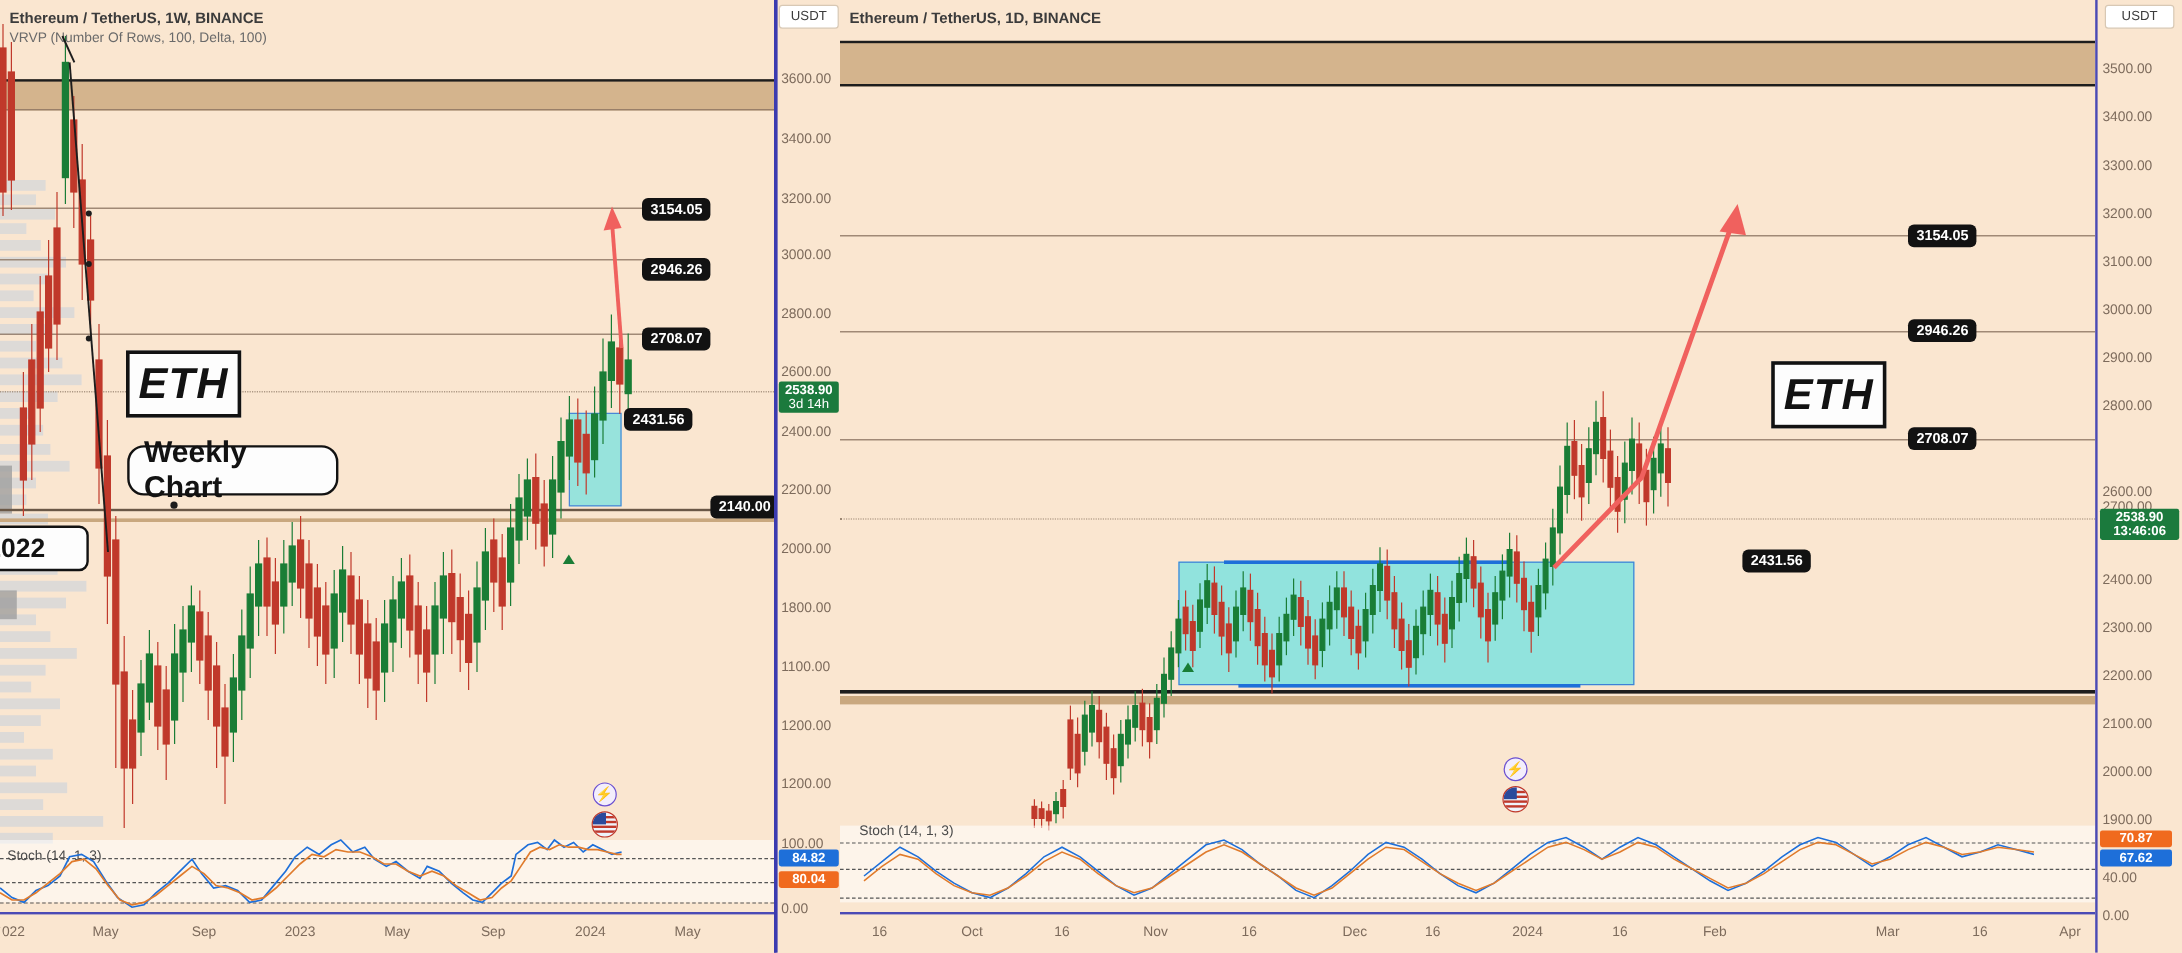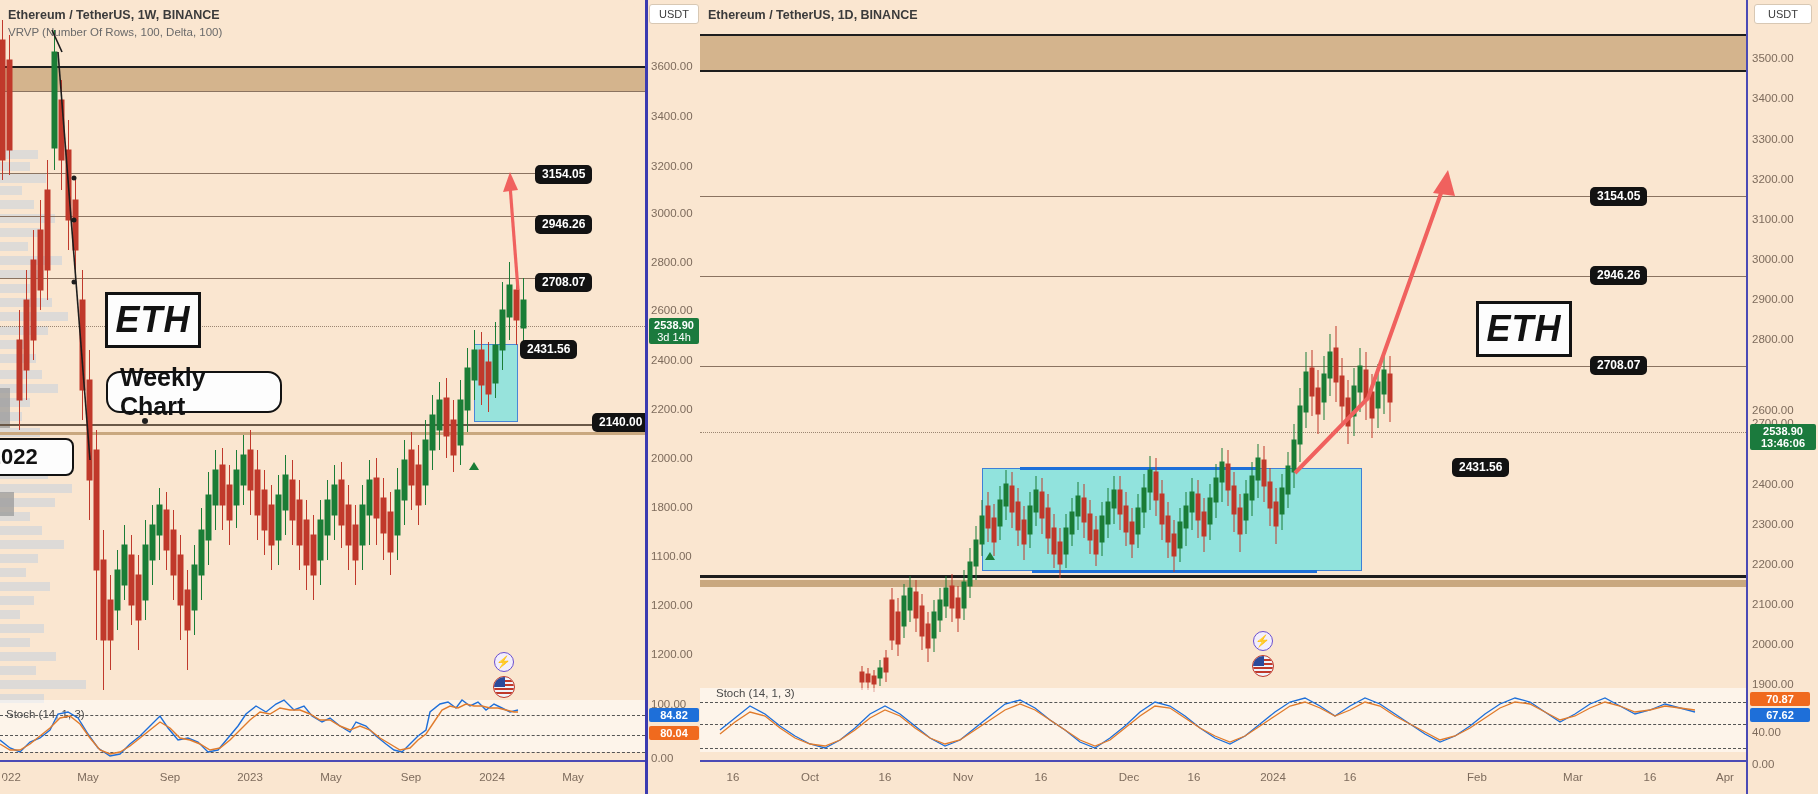--- a/index.html
+++ b/index.html
@@ -754,21 +754,21 @@
     <div class="timeaxis">
       <div class="tlabel" style="left:33px;">16</div>
       <div class="tlabel" style="left:110px;">Oct</div>
       <div class="tlabel" style="left:185px;">16</div>
       <div class="tlabel" style="left:263px;">Nov</div>
       <div class="tlabel" style="left:341px;">16</div>
       <div class="tlabel" style="left:417px;margin-left:12px;">Dec</div>
       <div class="tlabel" style="left:494px;">16</div>
       <div class="tlabel" style="left:573px;">2024</div>
       <div class="tlabel" style="left:650px;">16</div>
-      <div class="tlabel" style="left:729px;margin-left:48px;">Feb</div>
+      <div class="tlabel" style="left:729px;">Feb</div>
       <div class="tlabel" style="left:873px;">Mar</div>
       <div class="tlabel" style="left:950px;">16</div>
       <div class="tlabel" style="left:1025px;">Apr</div>
     </div>
   </div>
 
   <div class="axis-left" id="axis-r">
     <div class="axis-title" style="left:6px;width:58px;">USDT</div>
     <div class="tick" style="top:52px;">3500.00</div>
     <div class="tick" style="top:92px;">3400.00</div>

